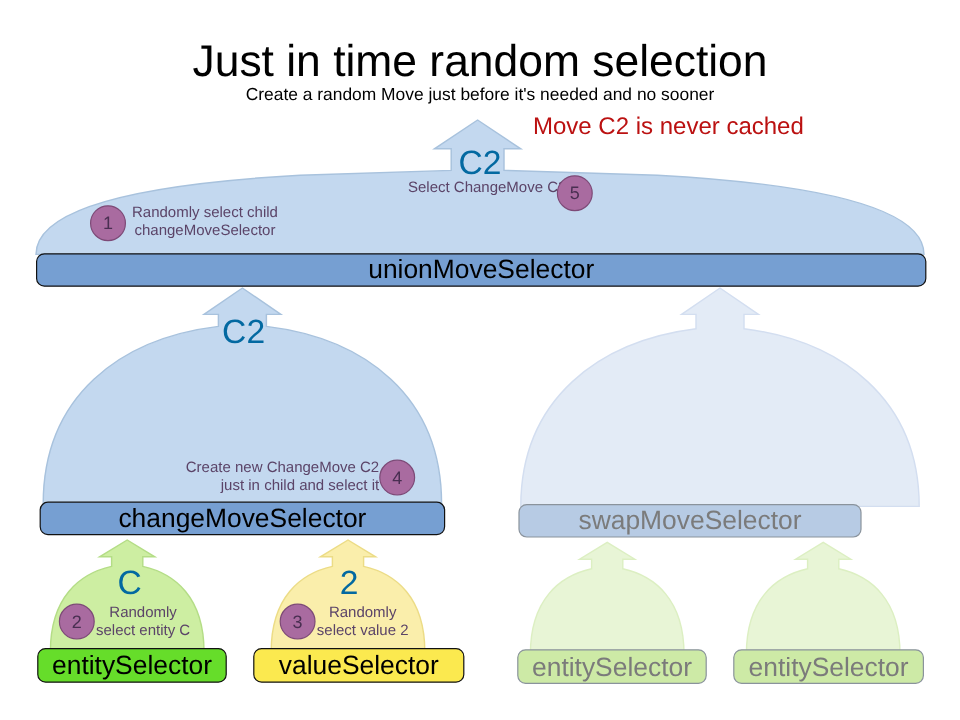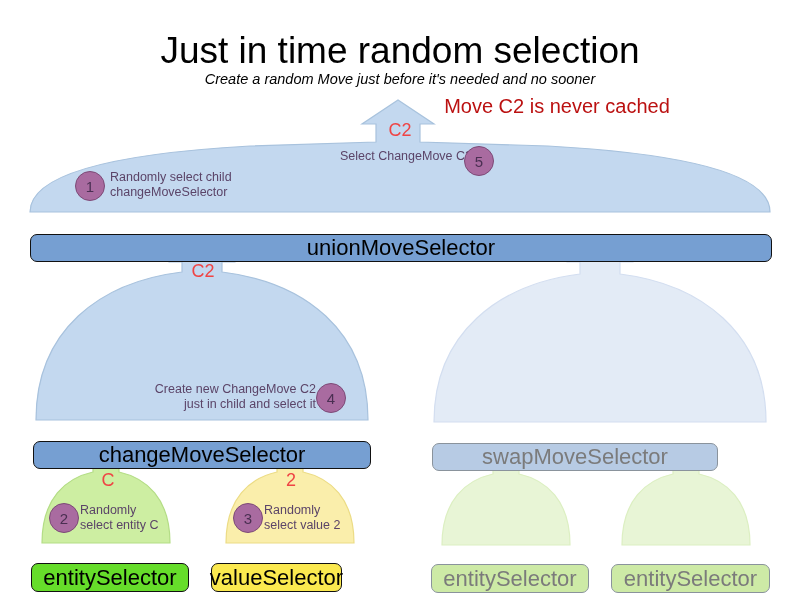--- a/index.html
+++ b/index.html
@@ -4,59 +4,59 @@
 <style>
   html,body{margin:0;padding:0;}
   body{
     width:800px;height:600px;background:#ffffff;
     font-family:"Liberation Sans", sans-serif;
     position:relative;overflow:hidden;
   }
   #stage{position:absolute;left:0;top:0;width:800px;height:600px;}
   svg.layer{position:absolute;left:0;top:0;width:800px;height:600px;}
 
-  .txt{position:absolute;white-space:pre;}
+  .txt{position:absolute;white-space:pre;text-align:center;}
 
   #title{
     left:0;top:30px;width:800px;text-align:center;
     font-size:37px;color:#000000;letter-spacing:0px;
   }
   #subtitle{
     left:0;top:71px;width:800px;text-align:center;
-    font-size:14.5px;color:#000000;font-style:italic;
+    font-size:14.5px;color:#000000;
   }
   #warning{
     left:0;top:95px;width:640px;text-align:center;
     font-size:20px;color:#bb1111;
   }
   #warning span{position:relative;left:237px;}
 
   .arrowlabel{
-    font-size:18px;color:#ef4444;text-align:center;
+    font-size:28px;color:#0369a1;text-align:center;
     transform:translateX(-50%);
   }
   .steptext{
     font-size:12.5px;color:#5b4468;line-height:15px;
   }
   .steptext.right{text-align:right;transform:translateX(-100%);}
 
   .badge{
     position:absolute;border-radius:50%;
     display:flex;align-items:center;justify-content:center;
     font-size:15px;color:#4a2f52;
     background:#a96ba0;border:1.6px solid #7d4a77;
     width:30px;height:30px;box-sizing:border-box;
     transform:translate(-50%,-50%);
   }
 
   .box{
     position:absolute;box-sizing:border-box;
     border-radius:7px;display:flex;
     align-items:center;justify-content:center;
-    font-size:22px;color:#000000;margin-top:23px;
+    font-size:22px;color:#000000;
   }
   .box.blue{background:#769fd2;border:1.7px solid #111111;}
   .box.green{background:#66dd2a;border:1.7px solid #111111;}
   .box.yellow{background:#fae martial;}
   .box.yellow{background:#fbe94f;border:1.7px solid #111111;}
   .box.faded-blue{background:#b7cbe4;border:1.5px solid #8a939c;color:#7b7b7b;}
   .box.faded-green{background:#cdeaa6;border:1.5px solid #8a939c;color:#7b7b7b;}
 </style>
 </head>
 <body>
@@ -167,19 +167,19 @@
   <div class="badge" style="left:248px;top:518px;">3</div>
 
   <div class="box blue" style="left:30px;top:211px;width:742px;height:28px;">unionMoveSelector</div>
 
   <div class="box blue" style="left:33px;top:418px;width:338px;height:28px;">changeMoveSelector</div>
 
   <div class="box faded-blue" style="left:432px;top:420px;width:286px;height:28px;">swapMoveSelector</div>
 
   <div class="box green" style="left:31px;top:540px;width:158px;height:29px;">entitySelector</div>
 
-  <div class="box yellow" style="left:211px;top:540px;width:131px;height:29px;">valueSelector</div>
+  <div class="box yellow" style="left:211px;top:540px;width:176px;height:29px;">valueSelector</div>
 
   <div class="box faded-green" style="left:431px;top:541px;width:158px;height:29px;">entitySelector</div>
 
   <div class="box faded-green" style="left:611px;top:541px;width:159px;height:29px;">entitySelector</div>
 
 </div>
 
 </body></html>

